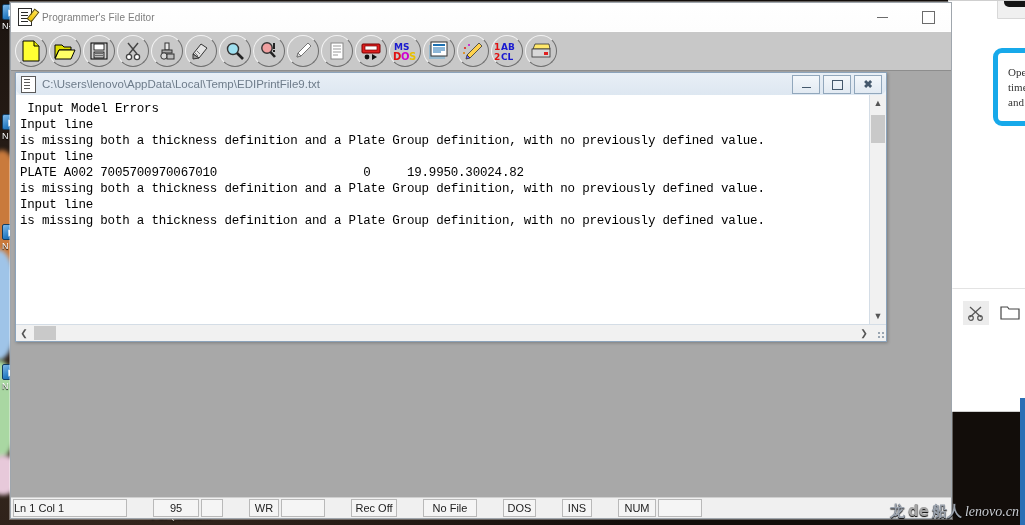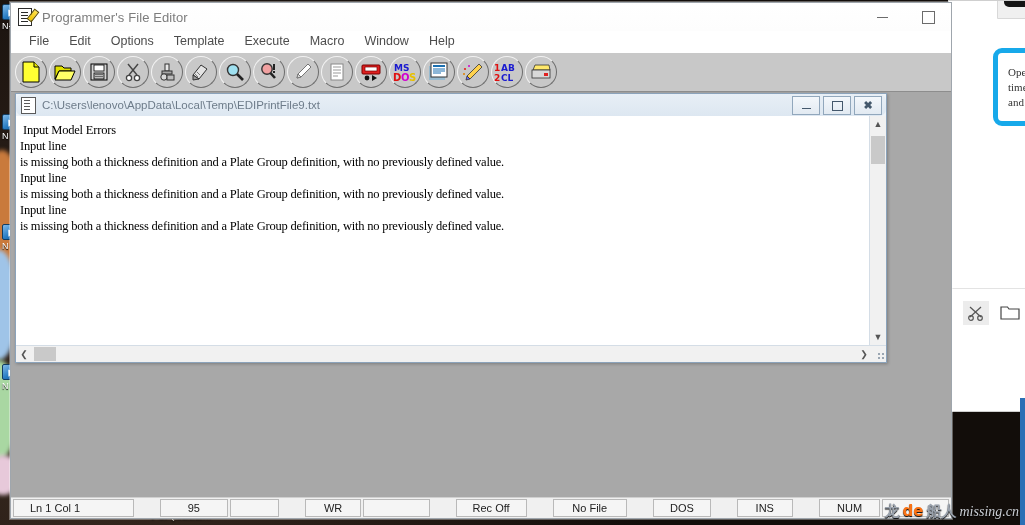--- a/index.html
+++ b/index.html
@@ -102,21 +102,21 @@
     box-shadow: 0 3px 0 #2b2b2b, 0 6px 0 #2b2b2b, 0 9px 0 #2b2b2b;
   }
   .title-icon .pencil {
     position: absolute; right: -1px; top: 1px;
     width: 4px; height: 11px;
     background: linear-gradient(180deg,#ffe14d 0%,#f0c400 100%);
     border: 1px solid #5a4a00;
     transform: rotate(38deg);
   }
   .title-text {
-    font-size: 13px;
+    font-size: 10px;
     color: #7d7d7d;
     font-family: "Liberation Sans", sans-serif;
     letter-spacing: .1px;
   }
   .win-btns {
     position: absolute; right: 0; top: 0;
     height: 28px;
     display: flex; align-items: center;
   }
   .win-btn {
@@ -241,21 +241,21 @@
     position: relative;
     background: #ffffff;
   }
   .text-area {
     flex: 1 1 auto;
     background: #ffffff;
     overflow: hidden;
     padding: 6px 0 0 4px;
   }
   .code-line {
-    font-family: Liberation Serif, serif;
+    font-family: Liberation Mono, monospace;
     font-size: 12.5px;
     line-height: 16px;
     color: #000;
     white-space: pre;
     letter-spacing: -0.2px;
   }
 
   
   .vscroll {
     width: 16px;
@@ -316,21 +316,21 @@
     gap: 2px;
     flex: none;
   }
   .sb-cell {
     height: 16px;
     border: 1px solid #b9b9b9;
     background: #f5f5f5;
     font-size: 11px;
     color: #222;
     display: flex; align-items: center;
-    padding: 0 16px;
+    padding: 0 0;
     font-family: "Liberation Sans", sans-serif;
     white-space: nowrap;
   }
   .sb-center { justify-content: center; margin-left: 24px; }
 
   
   .side-window {
     position: absolute;
     left: 948px; top: 0px;
     width: 77px; height: 410px;
@@ -403,21 +403,21 @@
     right: 6px; bottom: 4px;
     display: flex; align-items: baseline; gap: 3px;
     pointer-events: none;
   }
   .wm-cn {
     font-family: "DejaVu Sans", sans-serif;
     font-size: 15px; font-weight: bold;
     color: #9aa2ad;
     text-shadow: 0 1px 1px #000;
   }
-  .wm-de { color: #f97316; }
+  .wm-de { color: #a3a3a3; }
   .wm-en {
     font-family: "Liberation Serif", serif;
     font-style: italic;
     font-size: 14px;
     color: #c9cdd3;
     text-shadow: 0 1px 1px #000;
   }
 </style>
 </head>
 <body>
@@ -490,30 +490,20 @@
       <div class="win-btns">
         <div class="win-btn">
             <span class="min-bar"></span>
           </div>
         <div class="win-btn">
             <span class="max-box"></span>
           </div>
       </div>
     </div>
 
-    <div class="menubar">
-      <div class="menu-item">File</div>
-      <div class="menu-item">Edit</div>
-      <div class="menu-item">Options</div>
-      <div class="menu-item">Template</div>
-      <div class="menu-item">Execute</div>
-      <div class="menu-item">Macro</div>
-      <div class="menu-item">Window</div>
-      <div class="menu-item">Help</div>
-    </div>
 
     <div class="toolbar">
 
       <div class="tbtn">
         <svg width="20" height="22" viewBox="0 0 20 22">
           <path d="M2 1 H13 L18 6 V21 H2 Z" fill="#ffff33" stroke="#000" stroke-width="1"></path>
           <path d="M13 1 V6 H18" fill="#e8e800" stroke="#000" stroke-width="1"></path>
         </svg>
       </div>
 
@@ -673,20 +663,21 @@
         </div>
 
         <div class="child-body">
           <div class="text-area">
             <div class="code-line"></div>
             <div class="code-line"> Input Model Errors</div>
             <div class="code-line"></div>
             <div class="code-line">Input line</div>
             <div class="code-line">is missing both a thickness definition and a Plate Group definition, with no previously defined value.</div>
             <div class="code-line">Input line</div>
+            <div class="code-line">PLATE A002 7005700970067010                    0     19.9950.30024.82</div>
             <div class="code-line">is missing both a thickness definition and a Plate Group definition, with no previously defined value.</div>
             <div class="code-line">Input line</div>
             <div class="code-line">is missing both a thickness definition and a Plate Group definition, with no previously defined value.</div>
           </div>
 
           <div class="vscroll">
             <div class="vs-arrow">▲</div>
             <div class="vs-track">
               <div class="vs-thumb"></div>
             </div>
@@ -719,16 +710,16 @@
       <div class="sb-cell sb-center" style="width:36px">NUM</div>
       <div class="sb-cell" style="width:42px"></div>
     </div>
 
   </div>
 
   <div class="watermark">
     <span class="wm-cn">龙</span>
     <span class="wm-cn wm-de">de</span>
     <span class="wm-cn">船人</span>
-    <span class="wm-en">missing.cn</span>
+    <span class="wm-en">lenovo.cn</span>
   </div>
 
 </div>
 
 </body></html>

